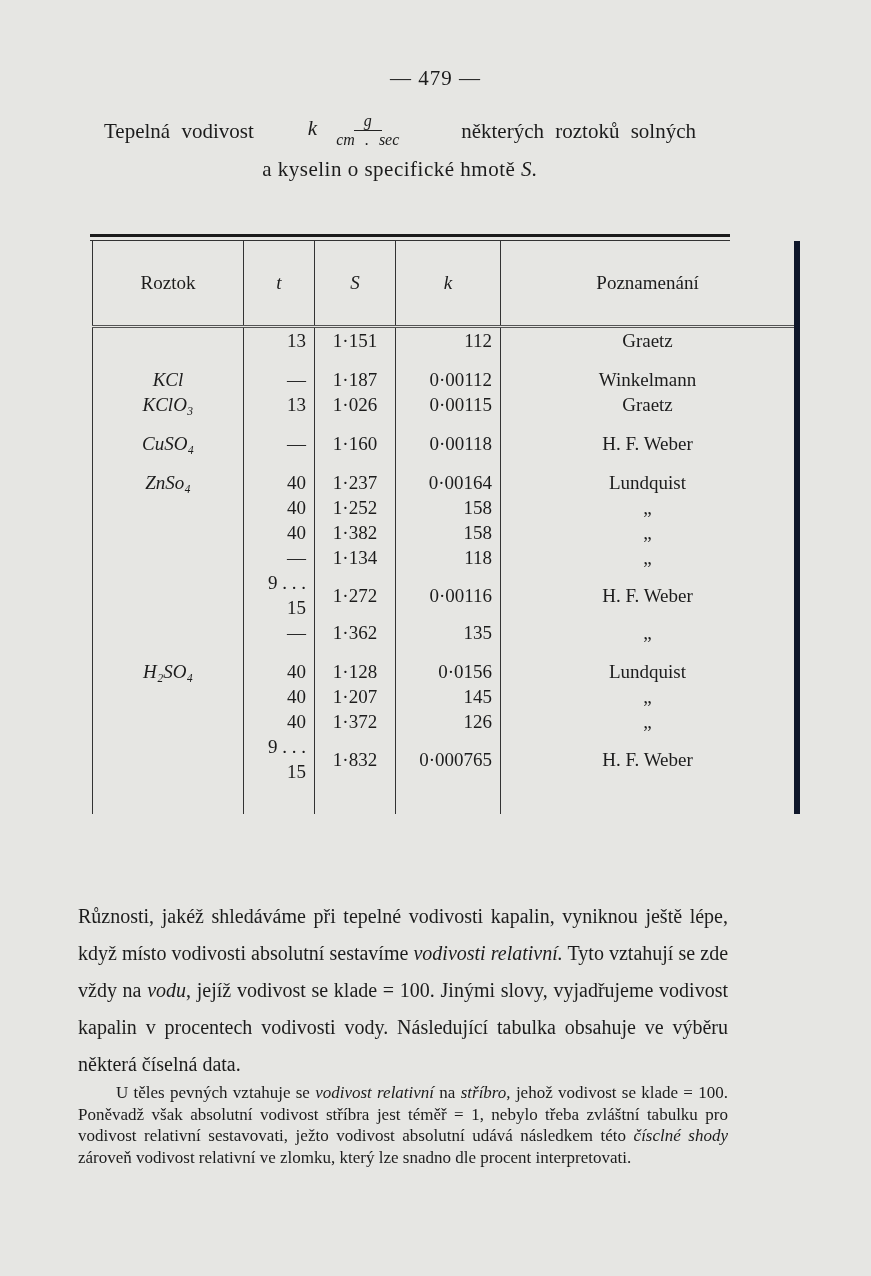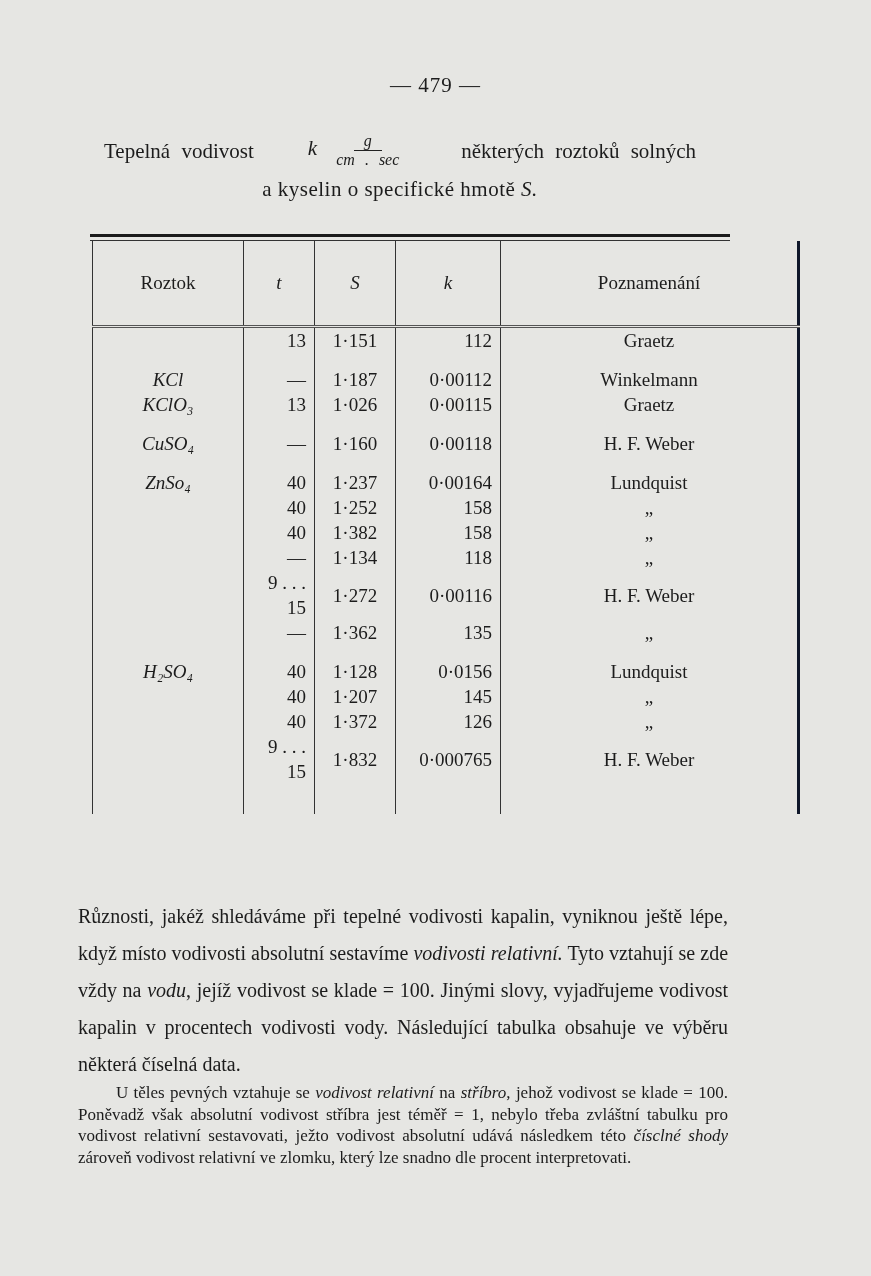--- a/index.html
+++ b/index.html
@@ -5,41 +5,41 @@
   html, body { margin: 0; padding: 0; }
   body {
     width: 871px; height: 1276px;
     background: #e6e6e3;
     font-family: "Liberation Serif", "DejaVu Serif", serif;
     color: #1c1c1c;
     position: relative;
     overflow: hidden;
   }
   .page-number {
-    position: absolute; top: 73px; left: 0; width: 871px;
+    position: absolute; top: 66px; left: 0; width: 871px;
     text-align: center; font-size: 21px; letter-spacing: 1px;
   }
   .title {
-    position: absolute; top: 134px; left: 104px; width: 592px;
+    position: absolute; top: 114px; left: 104px; width: 592px;
     font-size: 21px; line-height: 28px;
   }
   .title-line1 { display: flex; justify-content: space-between; align-items: center; word-spacing: 6px; }
   .frac { display: inline-flex; flex-direction: column; align-items: center; font-style: italic; font-size: 16px; line-height: 14px; margin: 0 8px; vertical-align: middle; }
   .frac .num { border-bottom: 1px solid #222; padding: 0 10px 2px; }
   .frac .den { padding-top: 2px; }
   .title-line2 { text-align: center; margin-top: 8px; letter-spacing: 0.5px; }
   .it { font-style: italic; }
 
   .table-wrap { position: absolute; top: 234px; left: 90px; width: 640px; }
   .rule-top { height: 3px; background: #1a1a1a; margin-bottom: 3px; }
   .rule-top2 { height: 1px; background: #333; }
   table { border-collapse: collapse; width: 708px; margin-left: 2px; font-size: 19px; }
   th { font-weight: normal; height: 82px; border-left: 1px solid #333; border-bottom: 3px double #555; }
   td { border-left: 1px solid #333; padding: 0 8px; height: 25px; line-height: 25px; }
-  th:last-child, td:last-child { border-right: 3px solid #0f172a; }
+  th:last-child, td:last-child { border-right: 6px solid #0f172a; }
   .c-roztok { width: 134px; text-align: center; font-style: italic; }
   .c-t { width: 54px; text-align: right; }
   .c-s { width: 64px; text-align: center; }
   .c-k { width: 88px; text-align: right; }
   .c-pozn { text-align: center; }
   .grp-start td { padding-top: 14px; }
   .pad-row td { height: 30px; }
 
   .paragraph {
     position: absolute; top: 898px; left: 78px; width: 650px;

